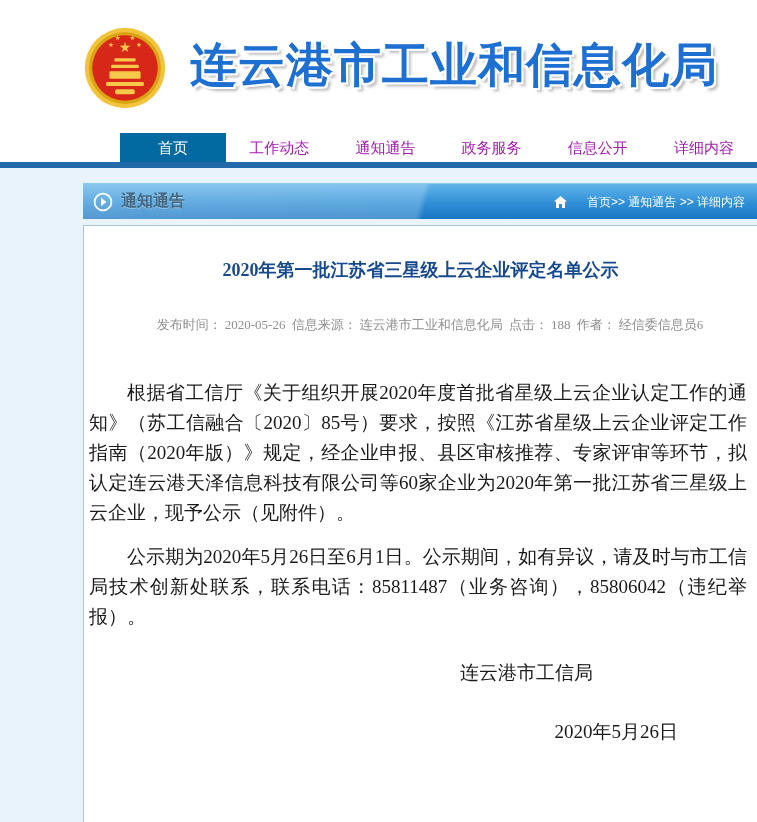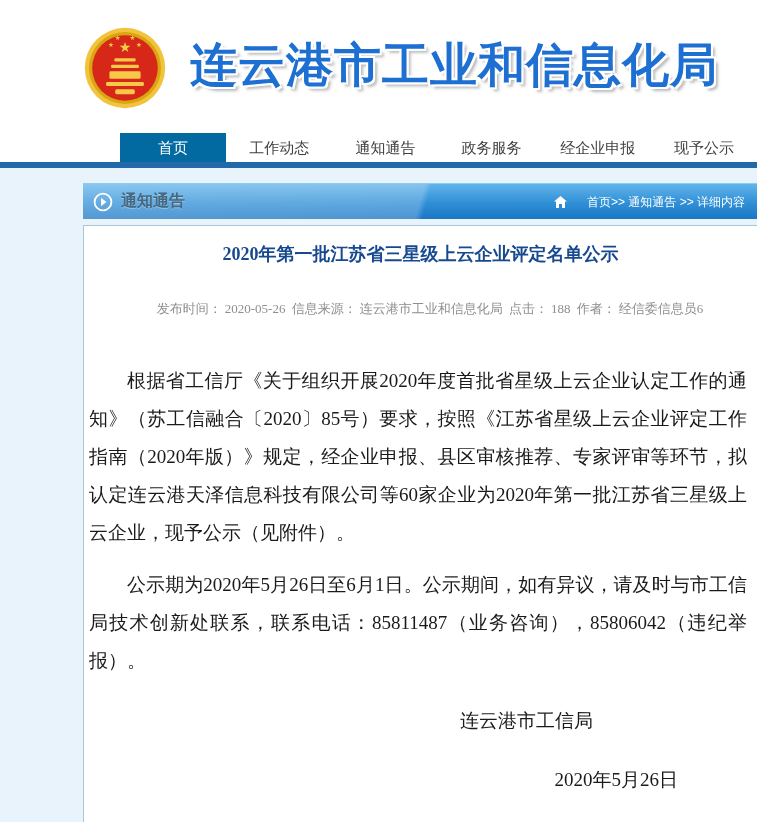--- a/index.html
+++ b/index.html
@@ -15,21 +15,21 @@
     color:#1e6fd2;
     text-shadow:-2px -2px 0 #fff, 2px -2px 0 #fff, -2px 2px 0 #fff, 2px 2px 0 #fff,
                  4px 4px 3px rgba(130,130,130,.55);
     white-space:nowrap;
   }
 
   
   .nav-row { display:flex; height:29px; padding-left:120px; background:#fff; }
   .nav-tab {
     width:113px; text-align:center; line-height:29px;
-    font-size:15px; color:#404040; cursor:pointer; white-space:nowrap;
+    font-size:15px; color:#a21caf; cursor:pointer; white-space:nowrap;
   }
   .nav-tab.active { background:#0369a1; color:#fff; }
   .nav-bar { height:6px; background:#2169a8; }
 
   
   .page { position:relative; height:654px; background:#e9f3fb; }
 
   .banner {
     position:absolute; left:83px; top:15px; width:674px; height:36px;
     background:linear-gradient(to bottom,#62b4ea 0%,#2f8fd6 55%,#1b77c4 100%);
@@ -52,31 +52,31 @@
   }
   .crumbs-text { font-size:12px; color:#fff; white-space:nowrap; }
 
   
   .content-box {
     position:absolute; left:83px; top:57px; width:674px; height:600px;
     background:#fff; border:1px solid #a9c6d4; border-right:0; border-bottom:0;
     font-family:"Liberation Serif", serif;
   }
   .article-title {
-    margin-top:16px; text-align:center;
+    margin-top:32px; text-align:center;
     font-size:18px; font-weight:bold; color:#17498f;
   }
   .article-meta {
     margin-top:34px; text-align:center;
     font-size:13px; color:#8e8e8e; white-space:nowrap;margin-left:16px;
   }
   .article-meta .m { margin:0 3px; }
   .article-body {
     margin-top:44px; padding:0 10px 0 5px;
-    font-size:19px; line-height:38px; color:#1a1a1a; text-align:justify;
+    font-size:19px; line-height:30px; color:#1a1a1a; text-align:justify;
   }
   .article-body p { text-indent:2em; margin:0 0 14px 0; }
   .signature { width:fit-content; margin:28px 164px 0 auto; font-size:19px; color:#1a1a1a;text-align:right; }
   .sign-date { width:fit-content; margin:33px 79px 0 auto; font-size:19px; color:#1a1a1a; }
 </style>
 </head>
 <body>
 
 <div class="masthead">
   <svg class="emblem" viewBox="0 0 100 100">
@@ -95,22 +95,22 @@
     <rect x="38" y="76" width="24" height="6" rx="2" fill="#f7c948"></rect>
   </svg>
   <div class="site-title">连云港市工业和信息化局</div>
 </div>
 
 <div class="nav-row">
   <div class="nav-tab active">首页</div>
   <div class="nav-tab">工作动态</div>
   <div class="nav-tab">通知通告</div>
   <div class="nav-tab">政务服务</div>
-  <div class="nav-tab">经企业申报</div>
-  <div class="nav-tab">现予公示</div>
+  <div class="nav-tab">信息公开</div>
+  <div class="nav-tab">详细内容</div>
 </div>
 <div class="nav-bar"></div>
 
 <div class="page">
 
   <div class="banner">
     <span class="banner-icon">
       <svg width="20" height="20" viewBox="0 0 20 20">
         <circle cx="10" cy="10" r="8.4" fill="none" stroke="#ffffff" stroke-width="1.8"></circle>
         <path d="M8 5.8 L13.4 10 L8 14.2 Z" fill="#ffffff"></path>

